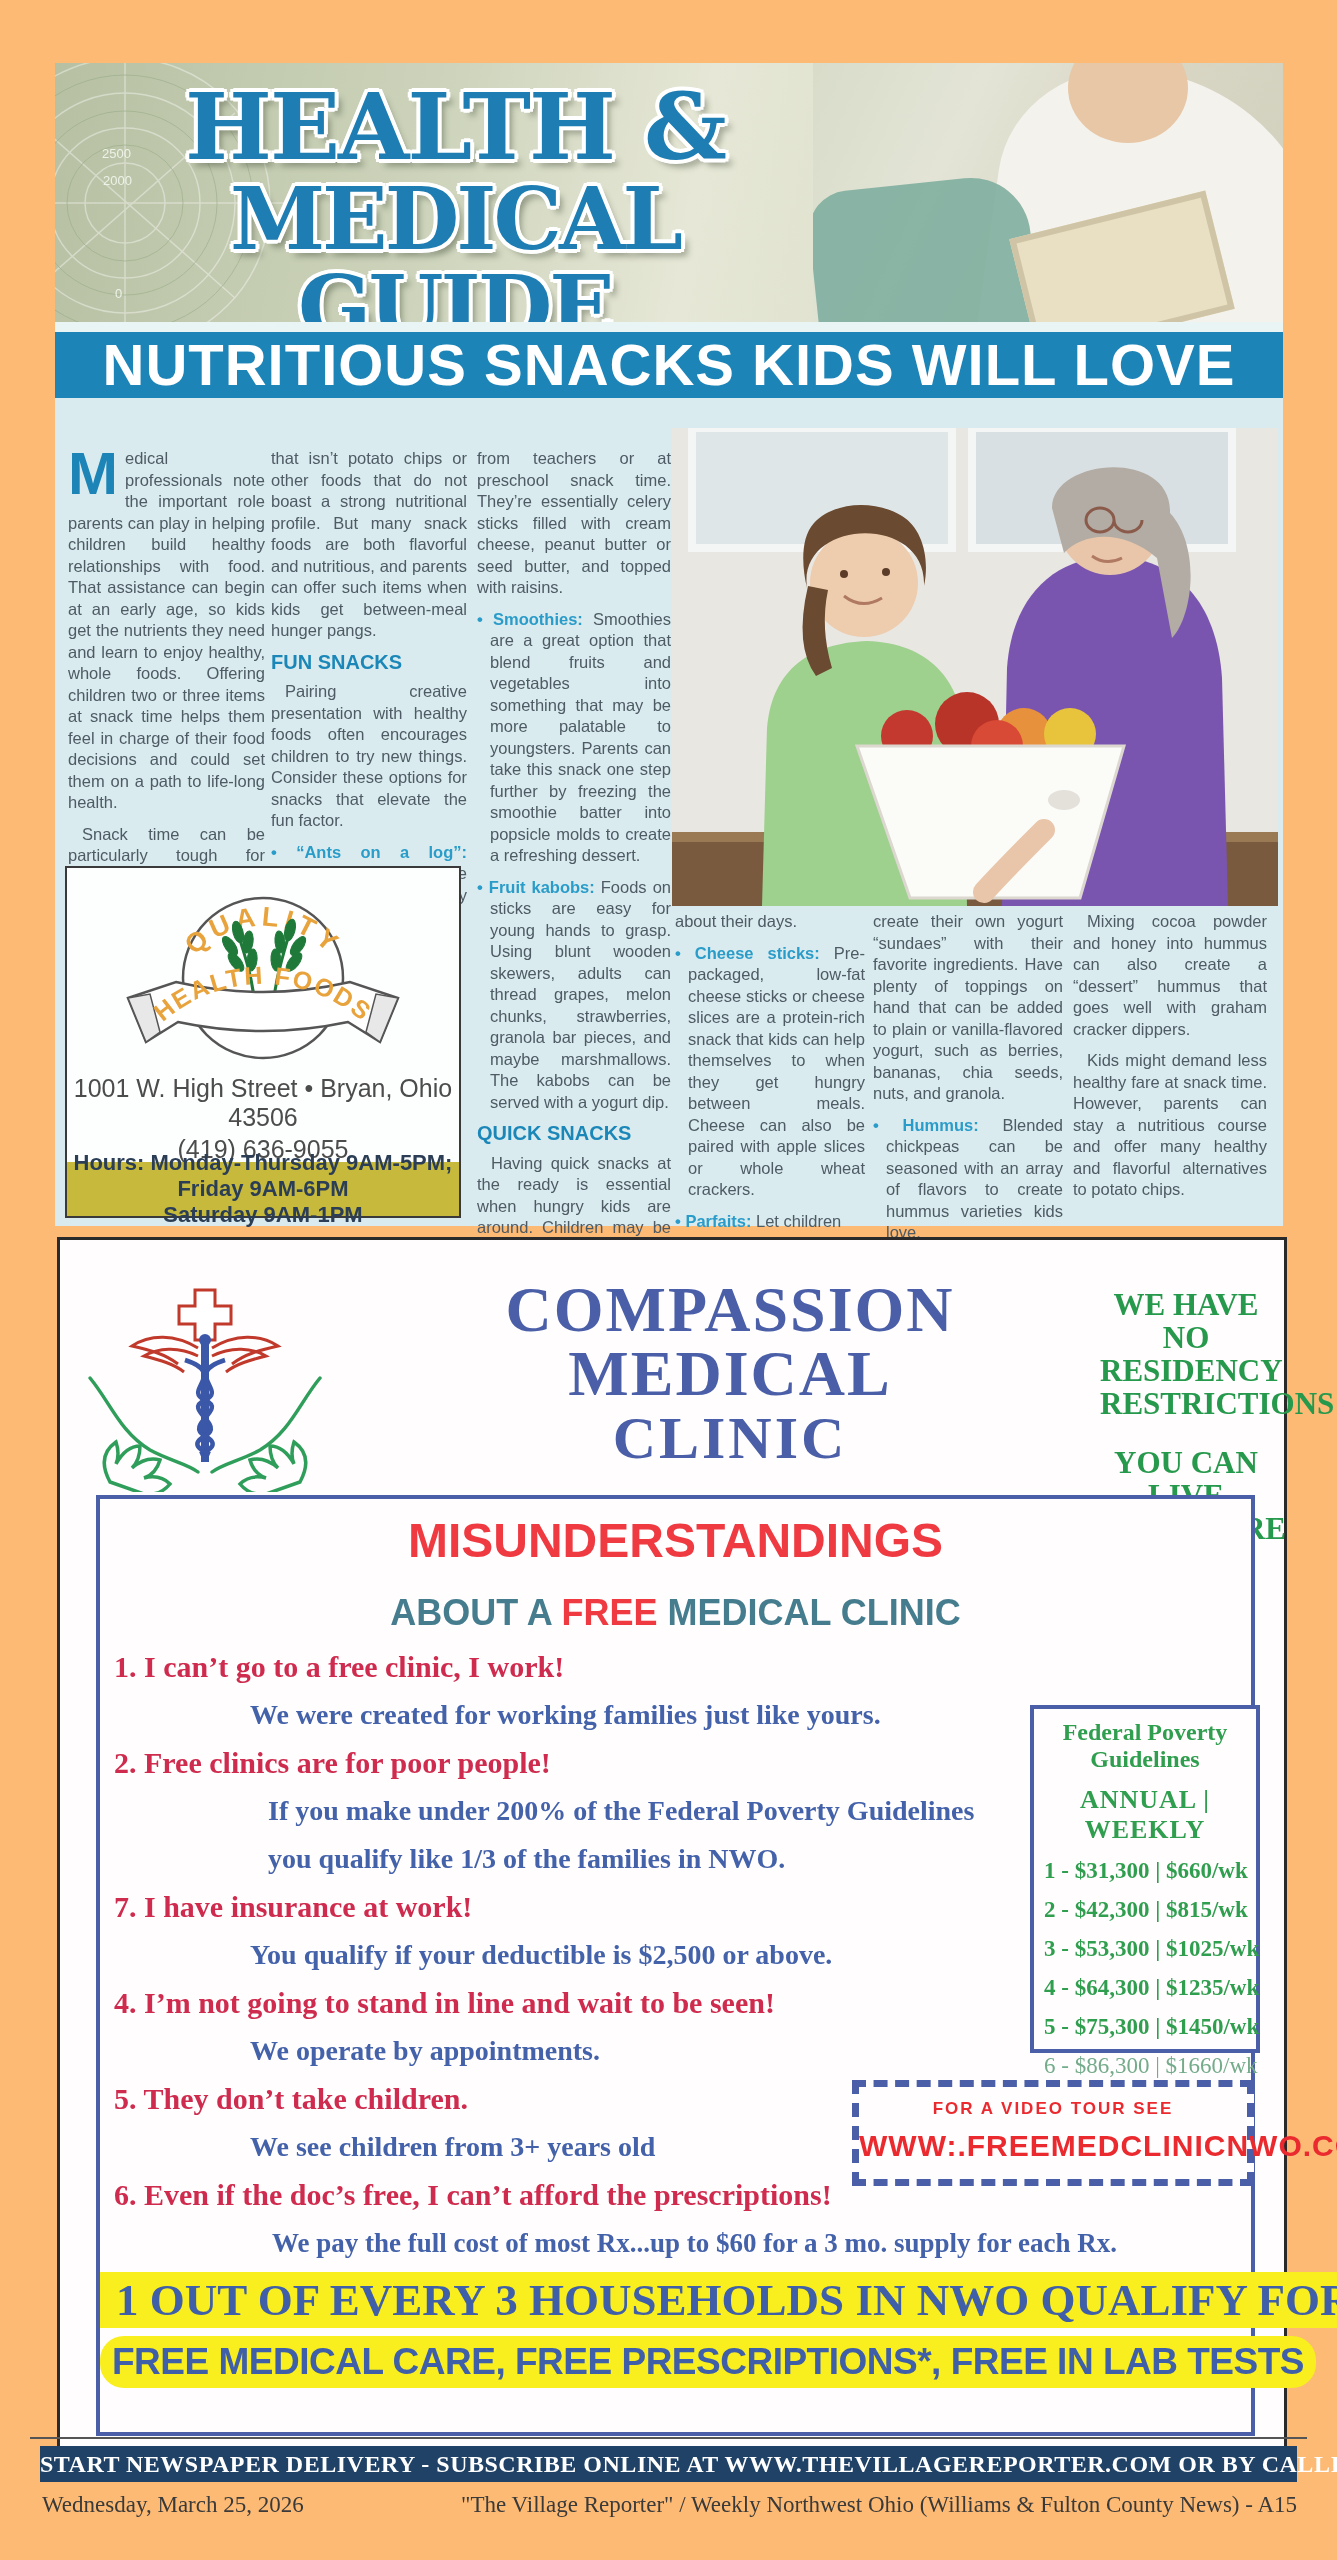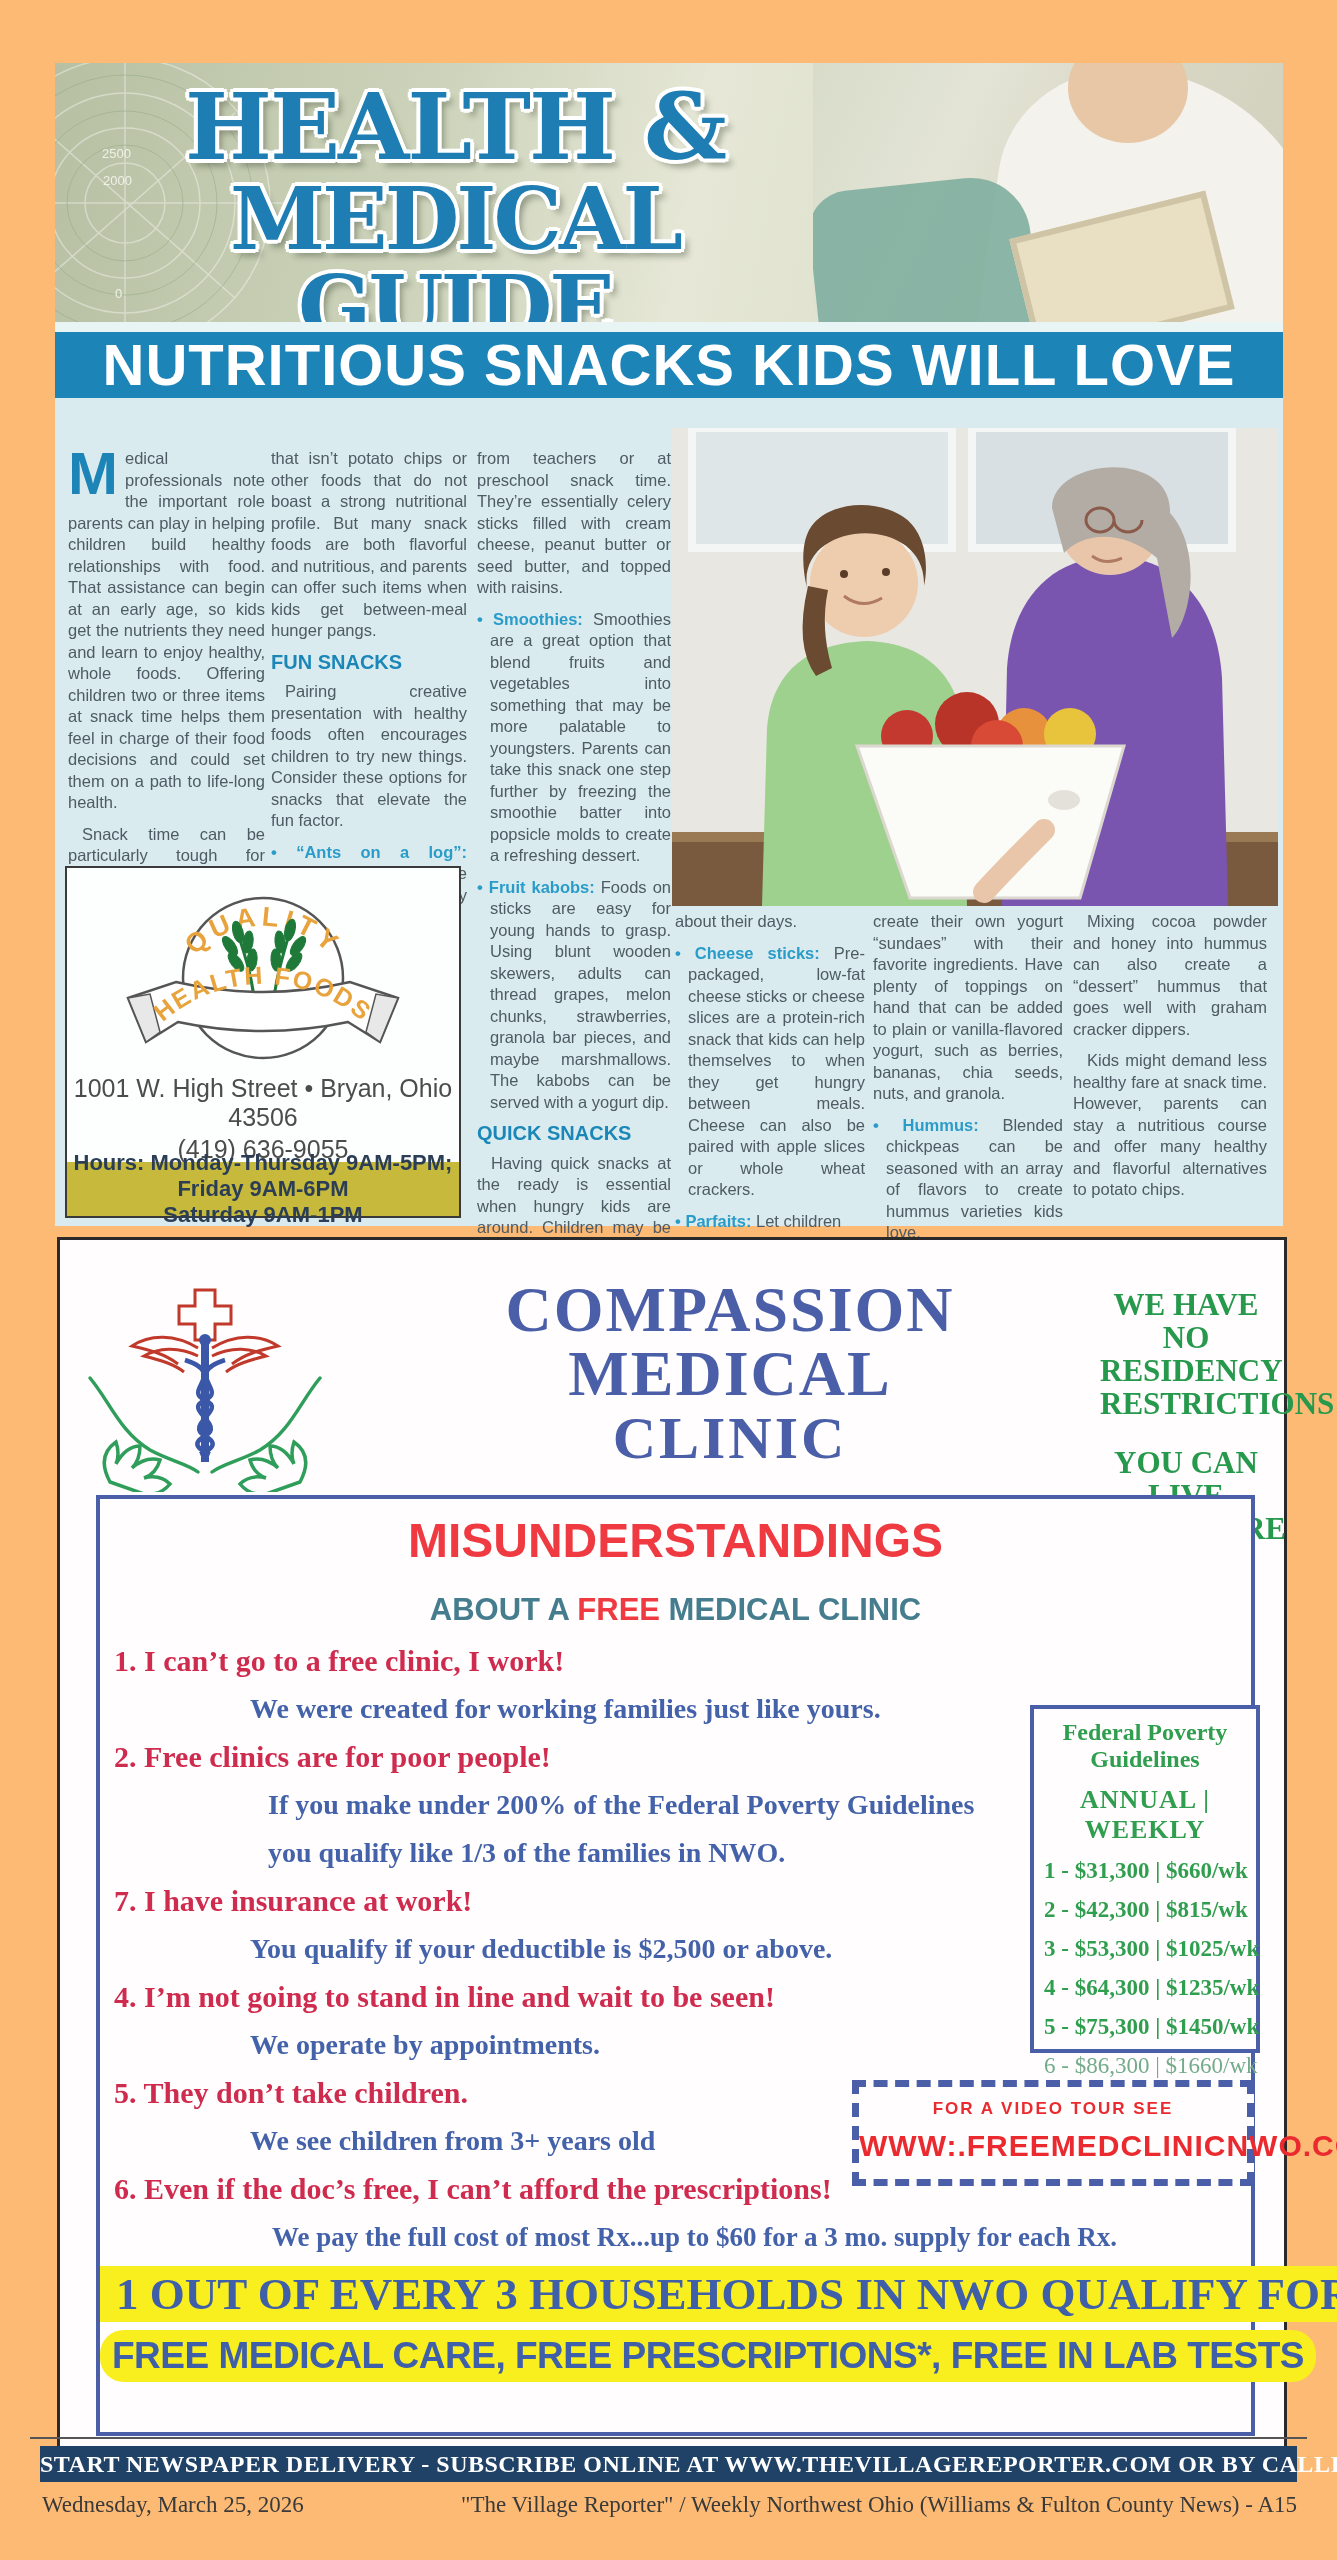--- a/index.html
+++ b/index.html
@@ -63,21 +63,21 @@
   .clinic-t1{color:#4a5fa8;font-weight:bold;font-size:64px;letter-spacing:2px;line-height:1.0;}
   .clinic-t2{color:#4a5fa8;font-weight:bold;font-size:60px;letter-spacing:3px;line-height:1.0;margin-top:2px;}
   .clinic-sub{color:#27994d;font-weight:bold;font-size:40px;margin-top:16px;letter-spacing:1px;}
   .clinic-addr{color:#4a5fa8;font-weight:bold;font-size:33px;margin-top:26px;letter-spacing:1px;}
   .clinic-call{color:#27994d;font-weight:bold;font-size:39px;margin-top:10px;letter-spacing:1px;}
   .clinic-right{position:absolute;left:1040px;top:48px;width:172px;text-align:center;color:#27994d;font-weight:bold;font-size:31px;line-height:33px;}
   .clinic-right .grp2{margin-top:26px;}
 
   .misbox{position:absolute;left:36px;top:255px;width:1151px;height:933px;border:4px solid #4a5fa8;background:#fffdfd;}
   .mis-title{text-align:center;margin-top:14px;color:#ee3a40;font-family:"Liberation Sans",sans-serif;font-weight:bold;font-size:48px;letter-spacing:0px;}
-  .mis-sub{text-align:center;margin-top:24px;color:#457d8e;font-family:"Liberation Sans",sans-serif;font-weight:bold;font-size:31px;}
+  .mis-sub{text-align:center;margin-top:24px;color:#457d8e;font-family:"Liberation Sans",sans-serif;font-weight:bold;font-size:36px;}
   .mis-sub .free{color:#ee3a40;}
   #mis-list{margin-top:16px;}
   .mis-q{color:#cf2b4e;font-weight:bold;font-size:30px;line-height:34px;margin:14px 0 0 14px;white-space:nowrap;}
   .mis-a{color:#4462aa;font-weight:bold;font-size:28px;line-height:34px;margin:14px 0 0 150px;white-space:nowrap;}
   .mis-item:nth-child(2) .mis-a{margin-left:168px;}
   .mis-item:nth-child(6) .mis-a{margin-left:172px;font-size:27px;}
   .hl-wrap{text-align:center;margin-top:12px;}
   .hl1{display:inline-block;background:#f9ee1e;color:#3f5fa8;font-weight:bold;font-size:45px;padding:2px 16px;letter-spacing:0px;white-space:nowrap;}
   .hl2{display:inline-block;background:#f9ee1e;color:#3f5fa8;font-family:"Liberation Sans",sans-serif;font-weight:bold;font-size:37px;padding:5px 12px;letter-spacing:-0.5px;white-space:nowrap;margin-top:8px;border-radius:24px;}
 

